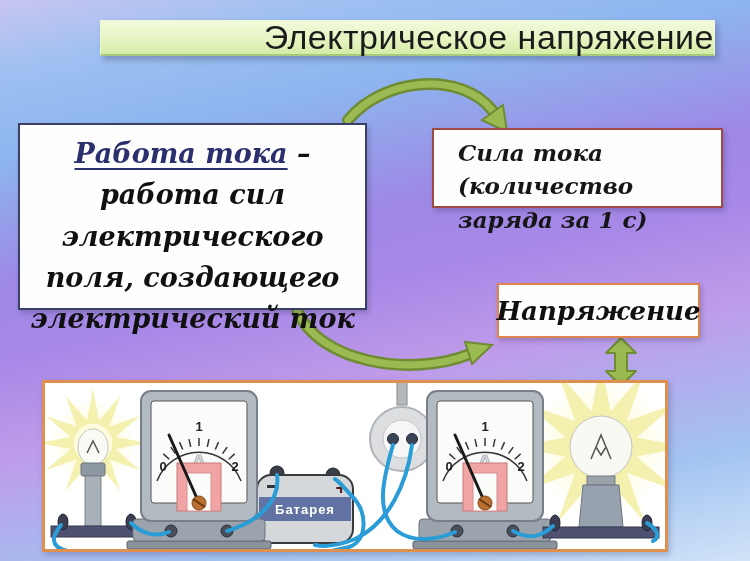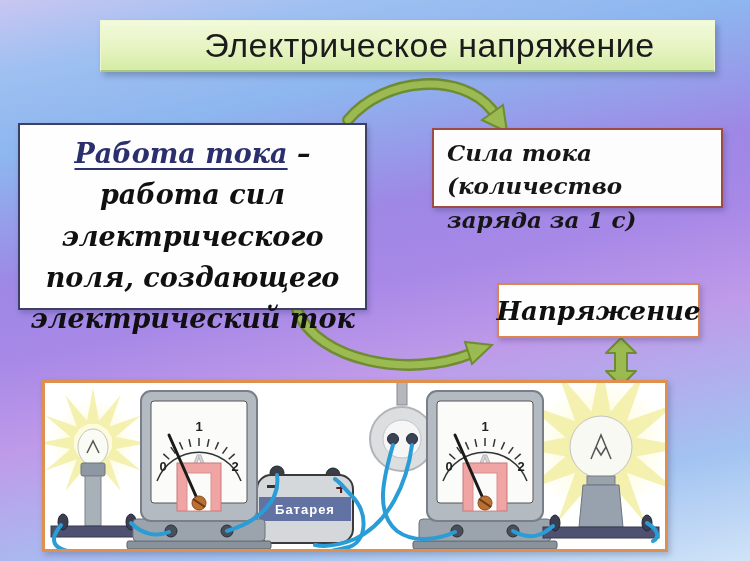--- a/index.html
+++ b/index.html
@@ -4,42 +4,42 @@
 <style>
   html,body{margin:0;padding:0;}
   .stage{
     position:relative;width:750px;height:561px;overflow:hidden;
     background:linear-gradient(168deg,
       #c9c6f1 0%, #9fc0f1 10%, #8db6ef 22%, #9e87e5 40%,
       #a788e7 50%, #bf9ae9 63%, #a2c3f1 84%, #d0e3f8 100%);
     font-family:"Liberation Sans", sans-serif;
   }
   .banner{
-    position:absolute;left:100px;top:20px;width:615px;height:52px;
+    position:absolute;left:100px;top:20px;width:615px;height:36px;
     background:linear-gradient(180deg,#f2fadc 0%,#e6f4c2 55%,#d5ecA6 100%);
     border:1px solid #edf7d4;border-bottom:2px solid #a9c97c;
     box-shadow:3px 4px 6px rgba(70,80,120,.40);
-    display:flex;align-items:center;justify-content:center;
+    display:flex;align-items:center;justify-content:flex-end;
     box-sizing:border-box;z-index:3;padding-left:44px;
   }
   .banner .title{font-size:34px;color:#1b1b1b;letter-spacing:.5px;}
   .script{font-family:"DejaVu Serif", serif;font-style:italic;font-weight:700;}
   .def-box{
     position:absolute;left:18px;top:123px;width:349px;height:187px;
     background:#fefefe;border:2px solid #3d4066;box-sizing:border-box;
     padding:8px 8px;z-index:2;
     font-size:27px;line-height:1.53;color:#101010;
     box-shadow:2px 3px 5px rgba(40,40,80,.25);
     text-align:center;
   }
   .def-box .term{color:#2b2f6e;text-decoration:underline;text-decoration-thickness:2px;text-underline-offset:5px;}
   .current-box{
     position:absolute;left:432px;top:128px;width:291px;height:80px;
     background:#fdfdfd;border:2px solid #9e4b43;box-sizing:border-box;
-    padding:6px 13px;z-index:2;
+    padding:6px 24px;z-index:2;
     font-size:23px;line-height:1.45;color:#161616;
     box-shadow:2px 3px 5px rgba(40,40,80,.25);
   }
   .voltage-box{
     position:absolute;left:497px;top:283px;width:203px;height:55px;
     background:#fefefe;border:2px solid #e0844e;box-sizing:border-box;
     display:flex;align-items:center;justify-content:center;z-index:2;
     font-size:26px;color:#101010;
     box-shadow:2px 3px 5px rgba(40,40,80,.25);
   }

